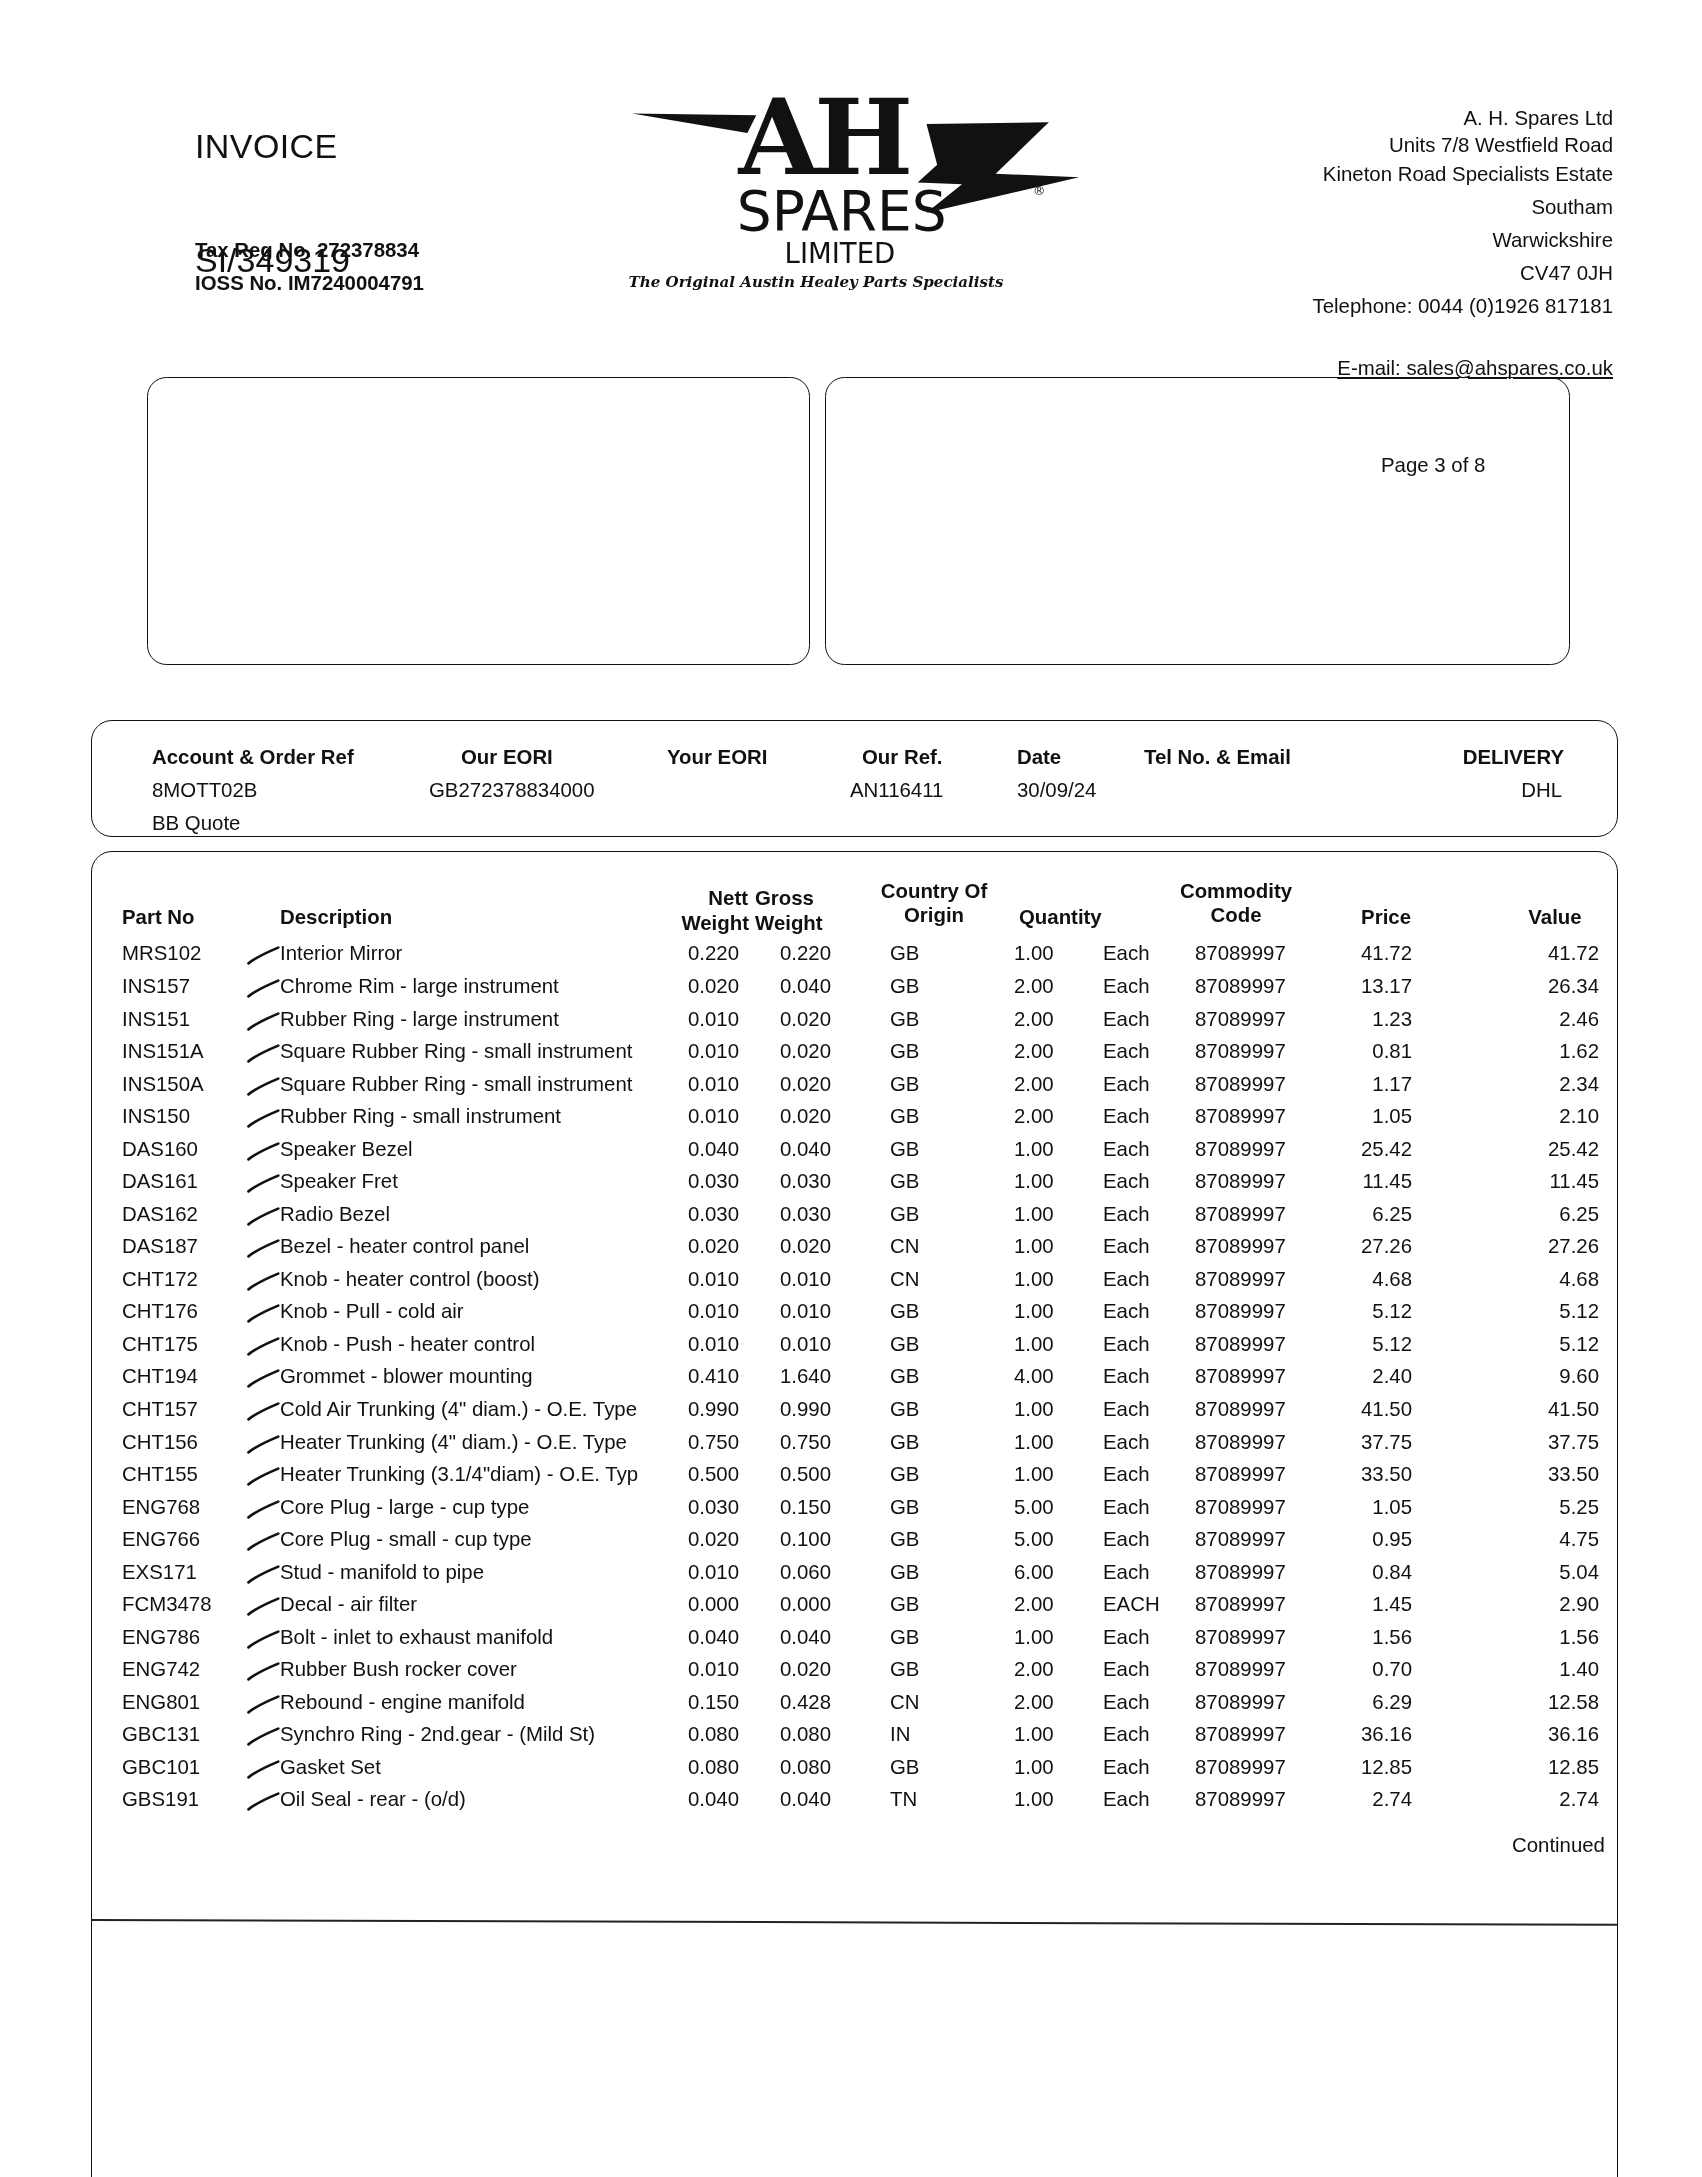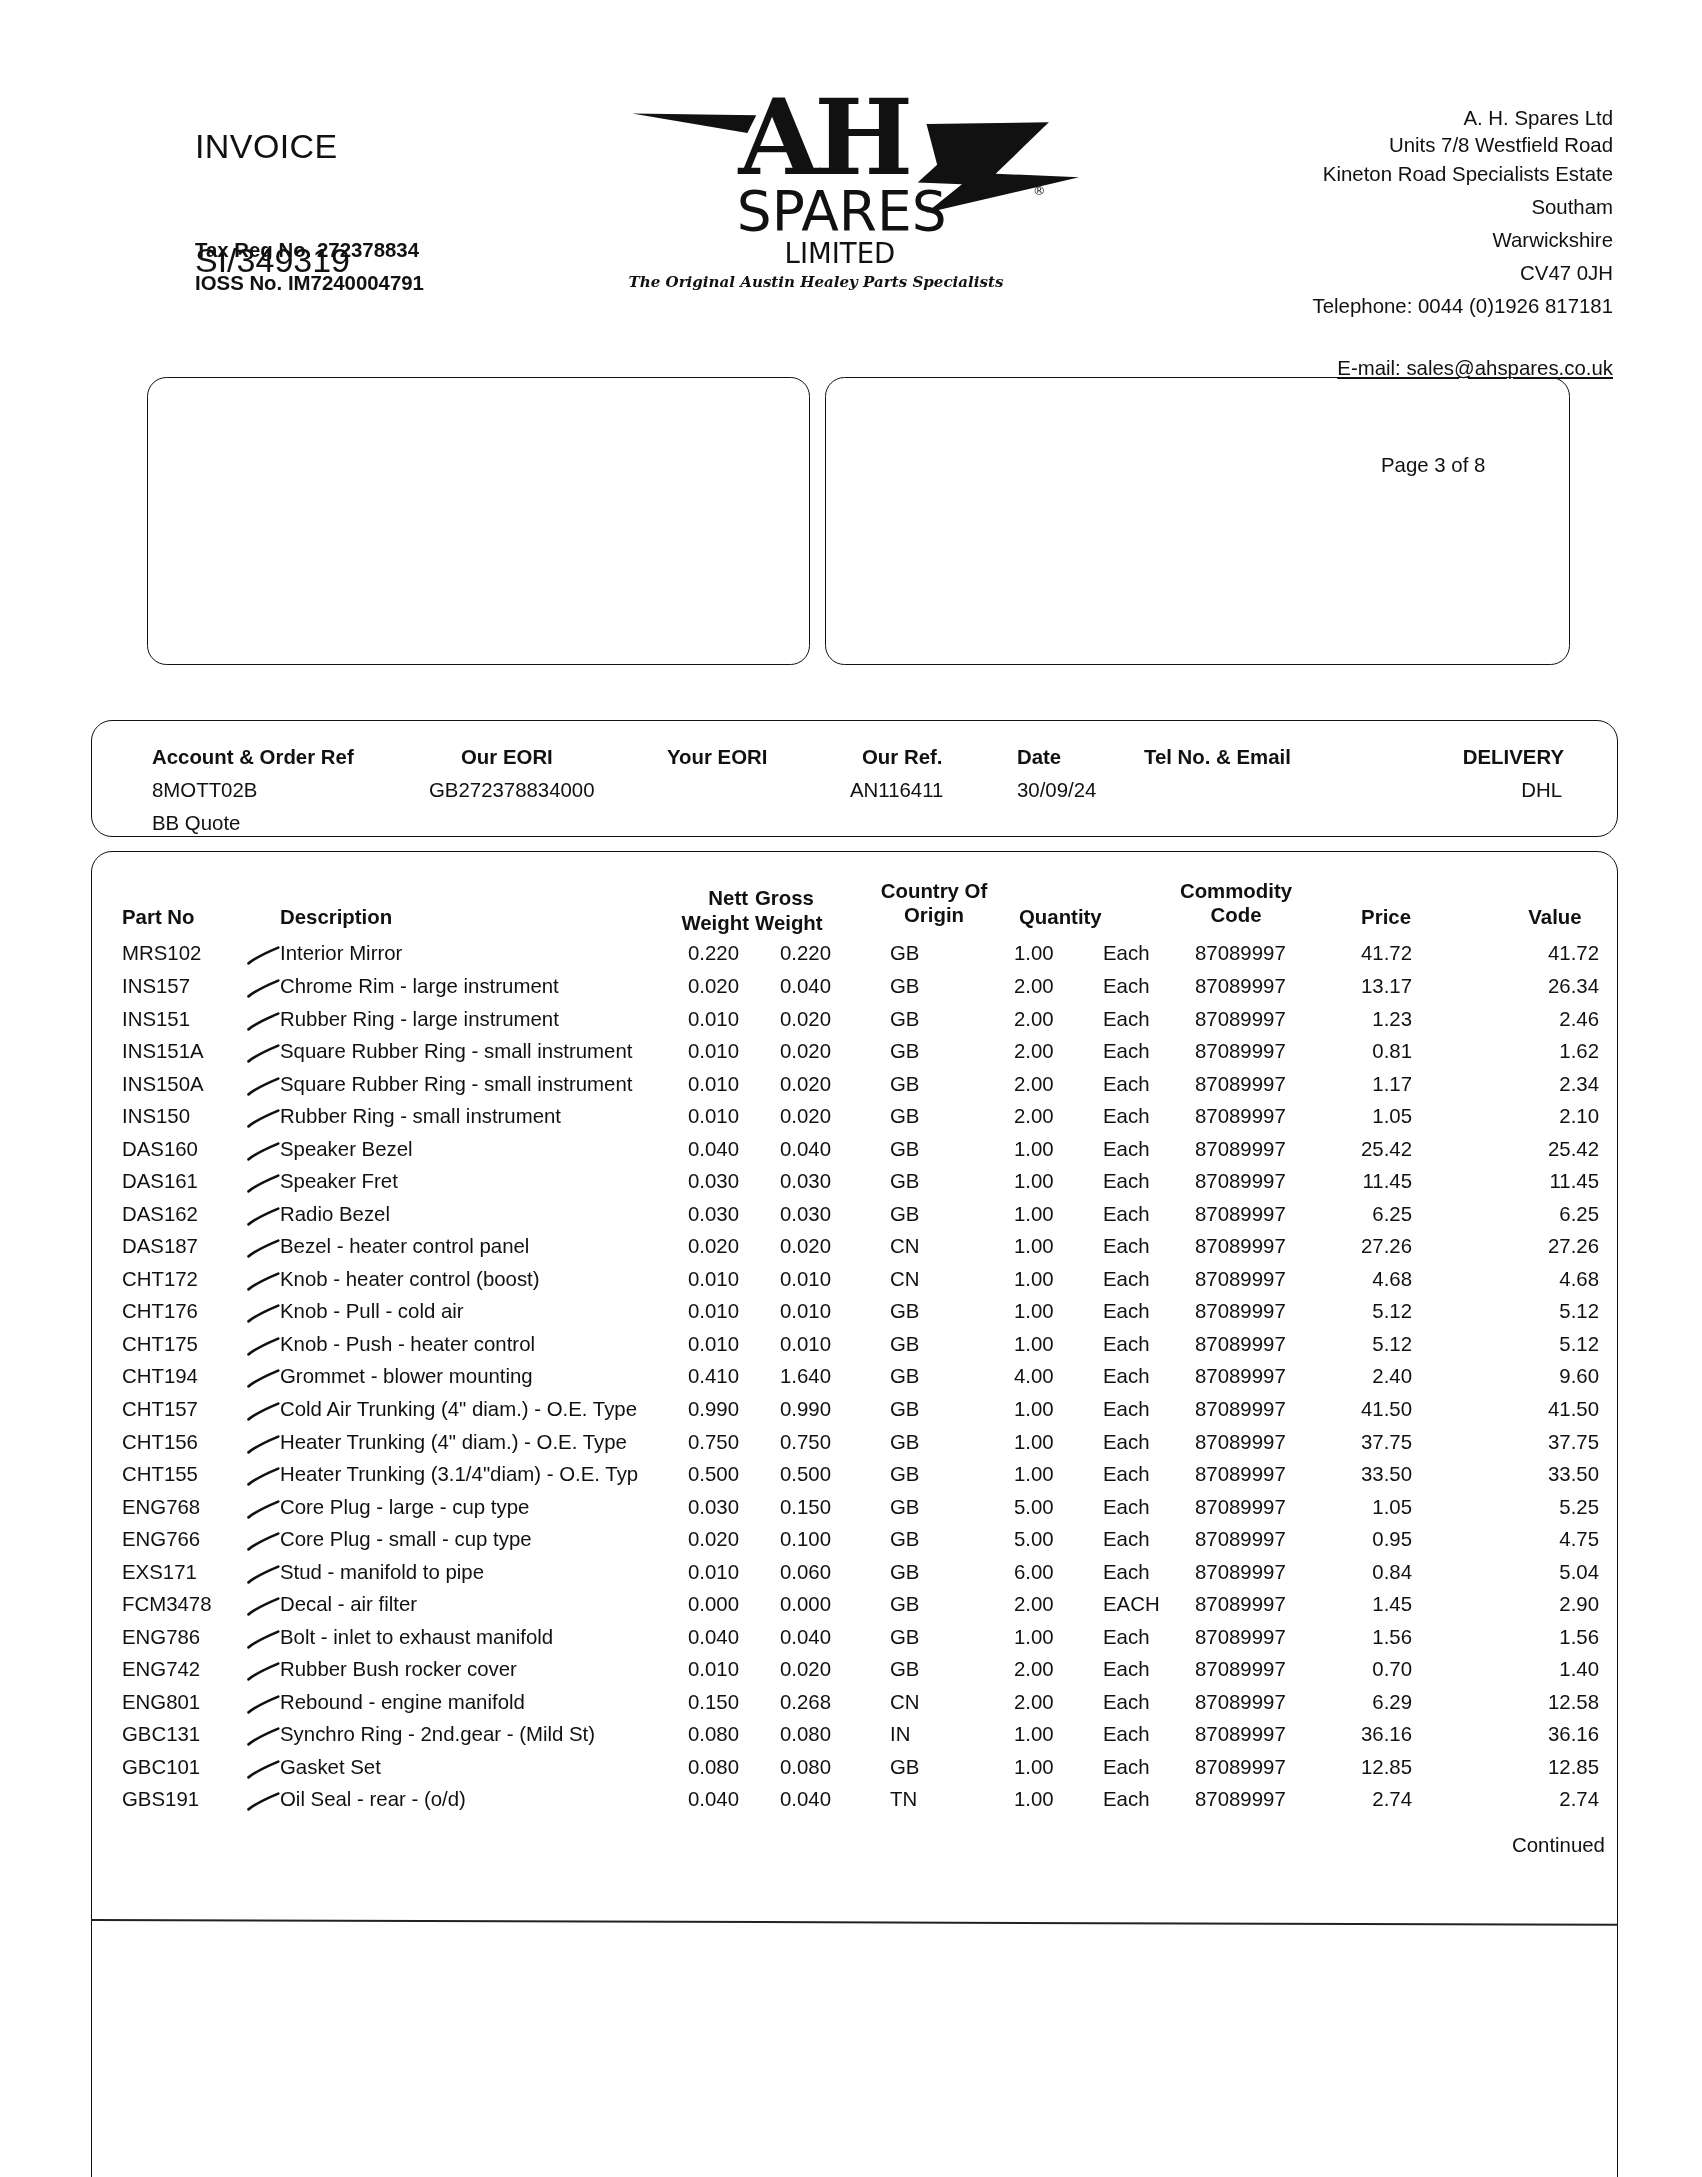--- a/index.html
+++ b/index.html
@@ -481,21 +481,21 @@
         <span class="c-price">0.70</span>
         <span class="c-value">1.40</span>
       </div>
       <div class="row" style="top: 839px;">
         <span class="c-tick"><svg width="35" height="23" viewBox="0 0 40 26">
             <path d="M4 22 Q14 14 38 4" stroke="#111" stroke-width="3" fill="none" stroke-linecap="round"></path>
           </svg></span>
         <span class="c-part">ENG801</span>
         <span class="c-desc">Rebound - engine manifold</span>
         <span class="c-nett">0.150</span>
-        <span class="c-gross">0.268</span>
+        <span class="c-gross">0.428</span>
         <span class="c-origin">CN</span>
         <span class="c-qty">2.00</span>
         <span class="c-unit">Each</span>
         <span class="c-comm">87089997</span>
         <span class="c-price">6.29</span>
         <span class="c-value">12.58</span>
       </div>
       <div class="row" style="top: 871px;">
         <span class="c-tick"><svg width="35" height="23" viewBox="0 0 40 26">
             <path d="M4 22 Q14 14 38 4" stroke="#111" stroke-width="3" fill="none" stroke-linecap="round"></path>

